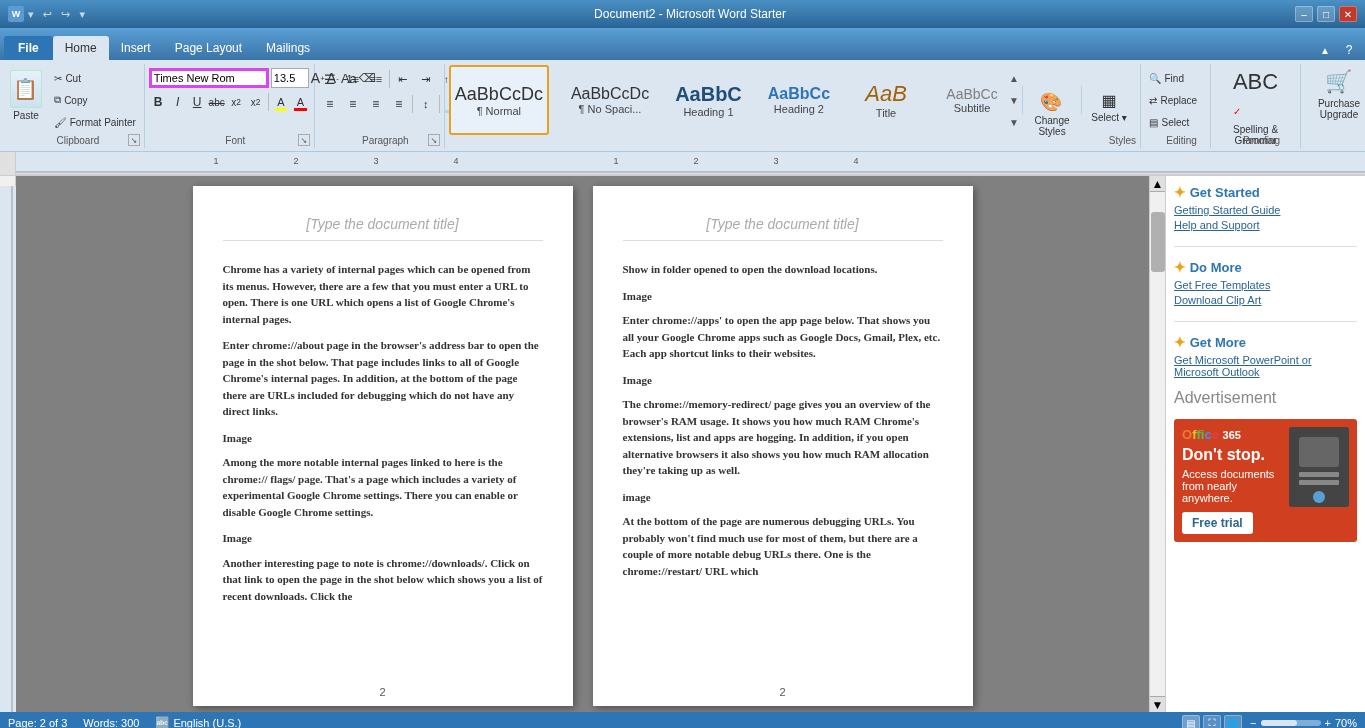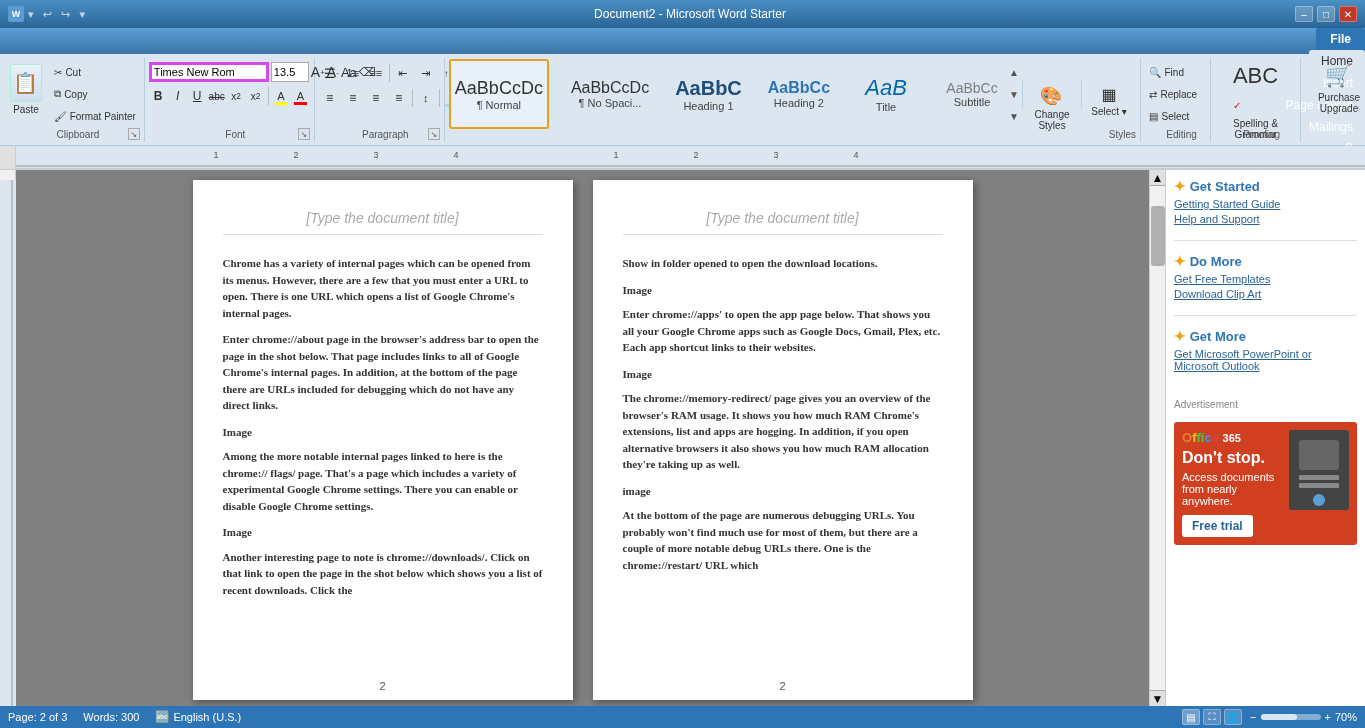--- a/index.html
+++ b/index.html
@@ -20,23 +20,22 @@
     .title-bar-title { font-size: 12px; color: white; }
     .title-bar-controls { display: flex; gap: 4px; }
     .title-btn { width: 18px; height: 16px; background: rgba(255,255,255,0.2); border: 1px solid rgba(255,255,255,0.3); border-radius: 2px; cursor: pointer; display: flex; align-items: center; justify-content: center; font-size: 10px; color: white; }
     .title-btn.close { background: #c0392b; }
 
     
     .ribbon-tabs {
       display: flex;
       align-items: flex-end;
       background: linear-gradient(to bottom, #5a9fd4, #3a74a8);
-      height: 26px;
+      height: 32px;
       padding-left: 4px;
-      flex-direction: column;
     }
     .file-tab {
       background: #2e75b6;
       color: white;
       padding: 4px 14px;
       font-size: 12px;
       cursor: pointer;
       height: 24px;
       display: flex;
       align-items: center;
@@ -158,21 +157,21 @@
       min-width: 68px;
       height: 70px;
       text-align: center;
     }
     .style-item.active { background: #e8f0fa; border: 2px solid #e8a020; }
     .style-item-name { font-size: 11px; color: #444; }
     .style-preview-normal { font-size: 18px; color: #333; }
     .style-preview-nospace { font-size: 16px; color: #333; }
     .style-preview-h1 { font-size: 20px; color: #1f4e79; font-weight: bold; }
     .style-preview-h2 { font-size: 16px; color: #2e75b6; font-weight: bold; }
-    .style-preview-title { font-size: 22px; color: #0369a1; font-style: italic; text-align: center; }
+    .style-preview-title { font-size: 22px; color: #a16207; font-style: italic; text-align: center; }
     .style-preview-subtitle { font-size: 14px; color: #7f7f7f; }
     .styles-scroll-btns { display: flex; flex-direction: column; justify-content: center; }
     .scroll-btn { width: 16px; height: 22px; display: flex; align-items: center; justify-content: center; cursor: pointer; font-size: 10px; color: #555; }
 
     
     .edit-group { min-width: 70px; }
 
     
     .proofing-group { min-width: 90px; }
 
@@ -654,21 +653,21 @@
     <hr class="panel-divider">
 
     <div class="panel-section">
       <div class="panel-section-title">
         <span class="star">✦</span>
         <span>Get More</span>
       </div>
       <a class="panel-link">Get Microsoft PowerPoint or Microsoft Outlook</a>
     </div>
 
-    <div style="font-size:10px;color:#888;margin-top:16px;">Advertisement</div>
+    <div style="font-size:16px;color:#888;margin-top:0;">Advertisement</div>
     <div class="ad-section">
       <div class="ad-content-wrap">
         <div style="flex:1;">
           <div class="ad-logo">
             <span style="color:#e87c30;">O</span><span style="color:#f0c020;">f</span><span style="color:#50c050;">fi</span><span style="color:#4090f0;">c</span><span style="color:#e04040;">e</span> <span style="color:white;font-size:11px;">365</span>
           </div>
           <div class="ad-text-big">Don't stop.</div>
           <div class="ad-text">Access documents from nearly anywhere.</div>
           <div class="ad-btn">Free trial</div>
         </div>

